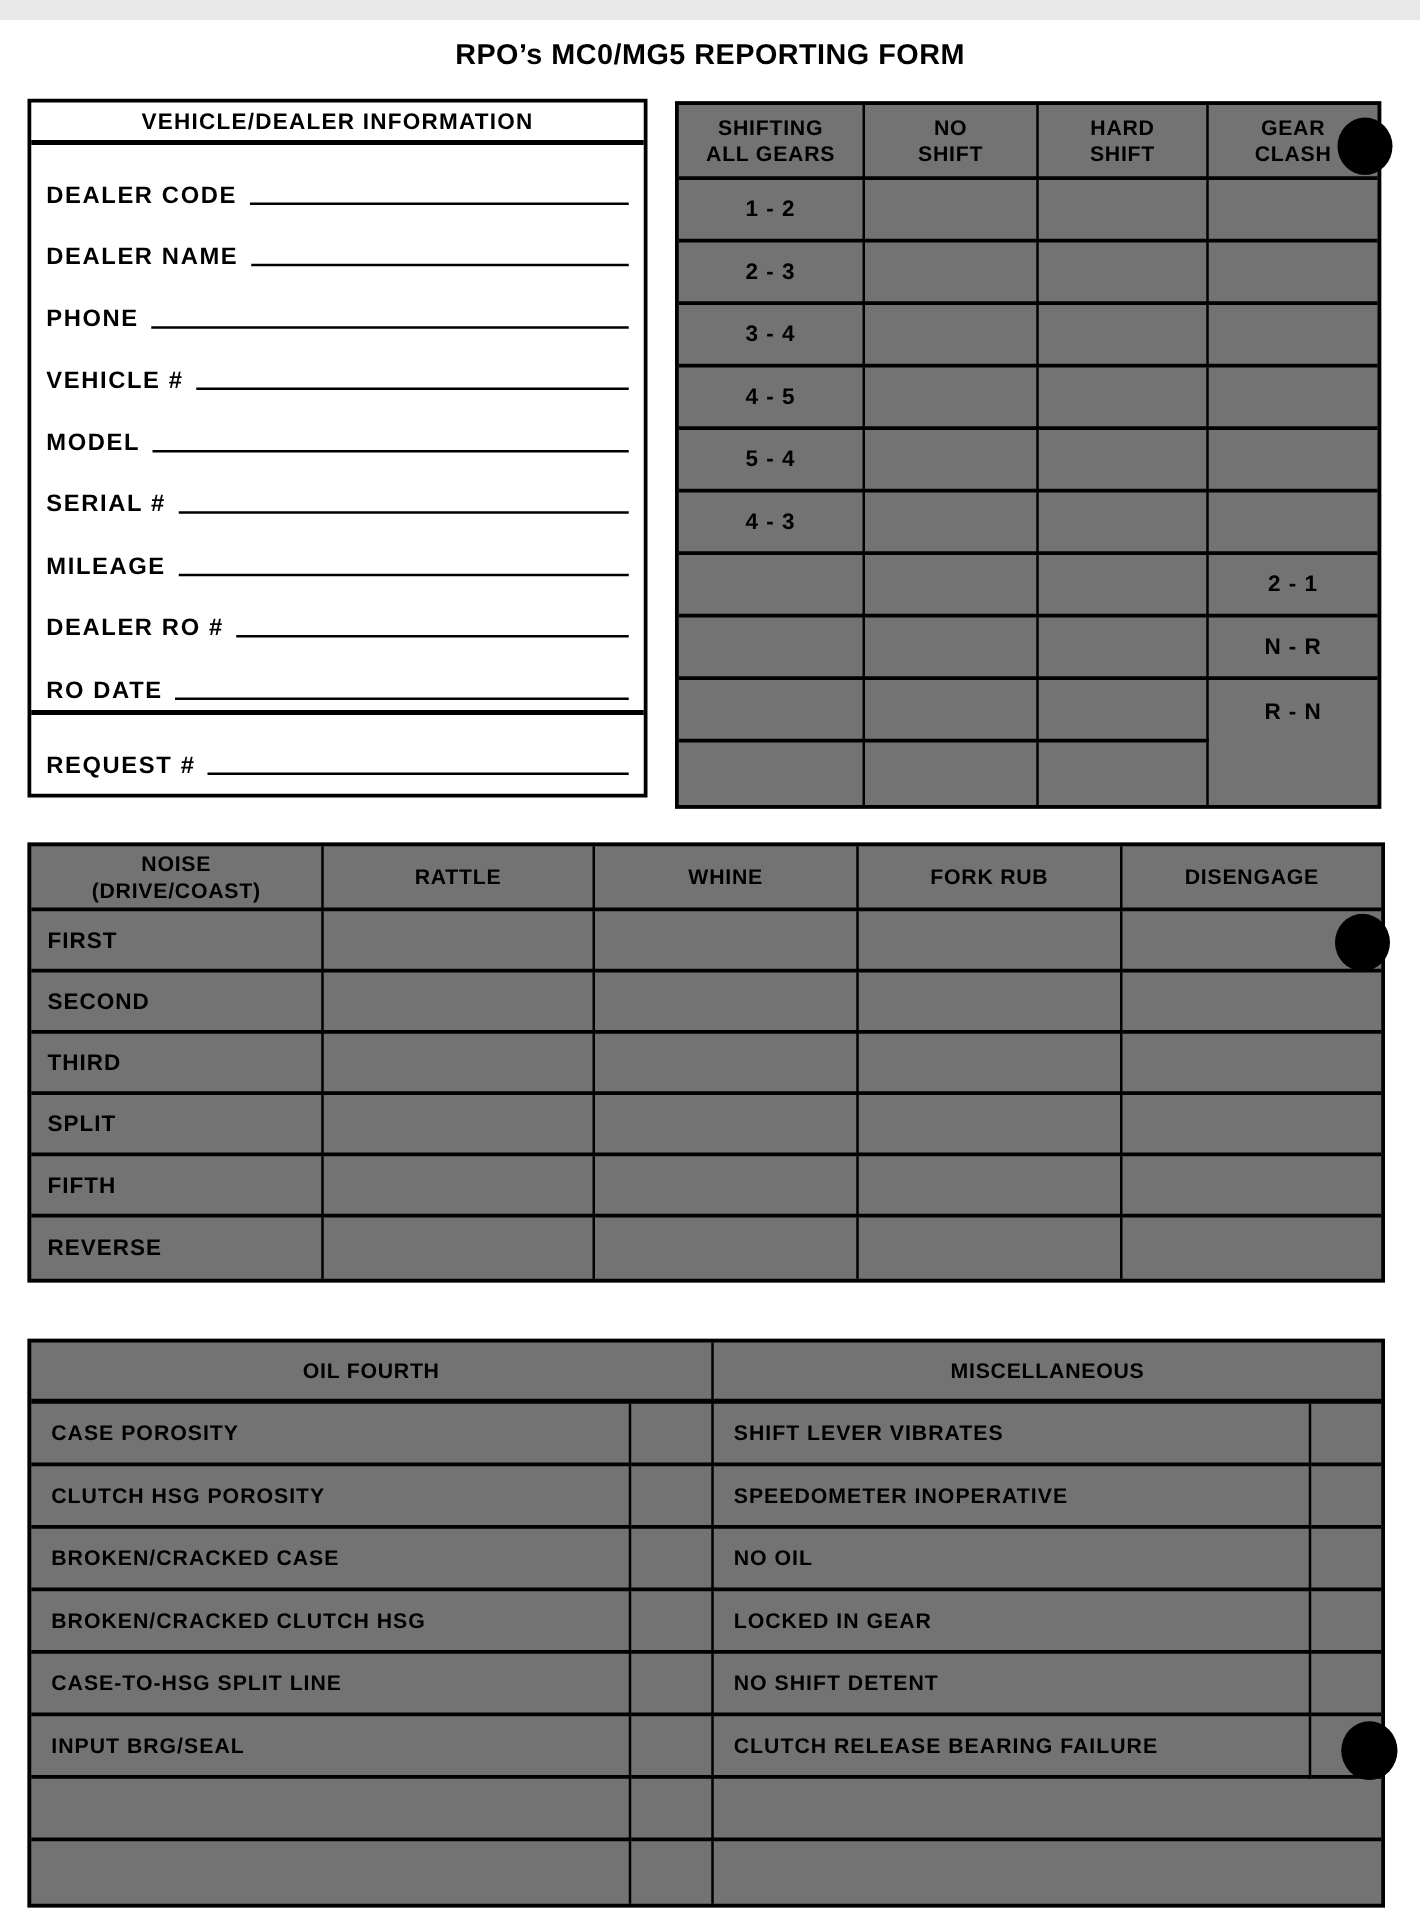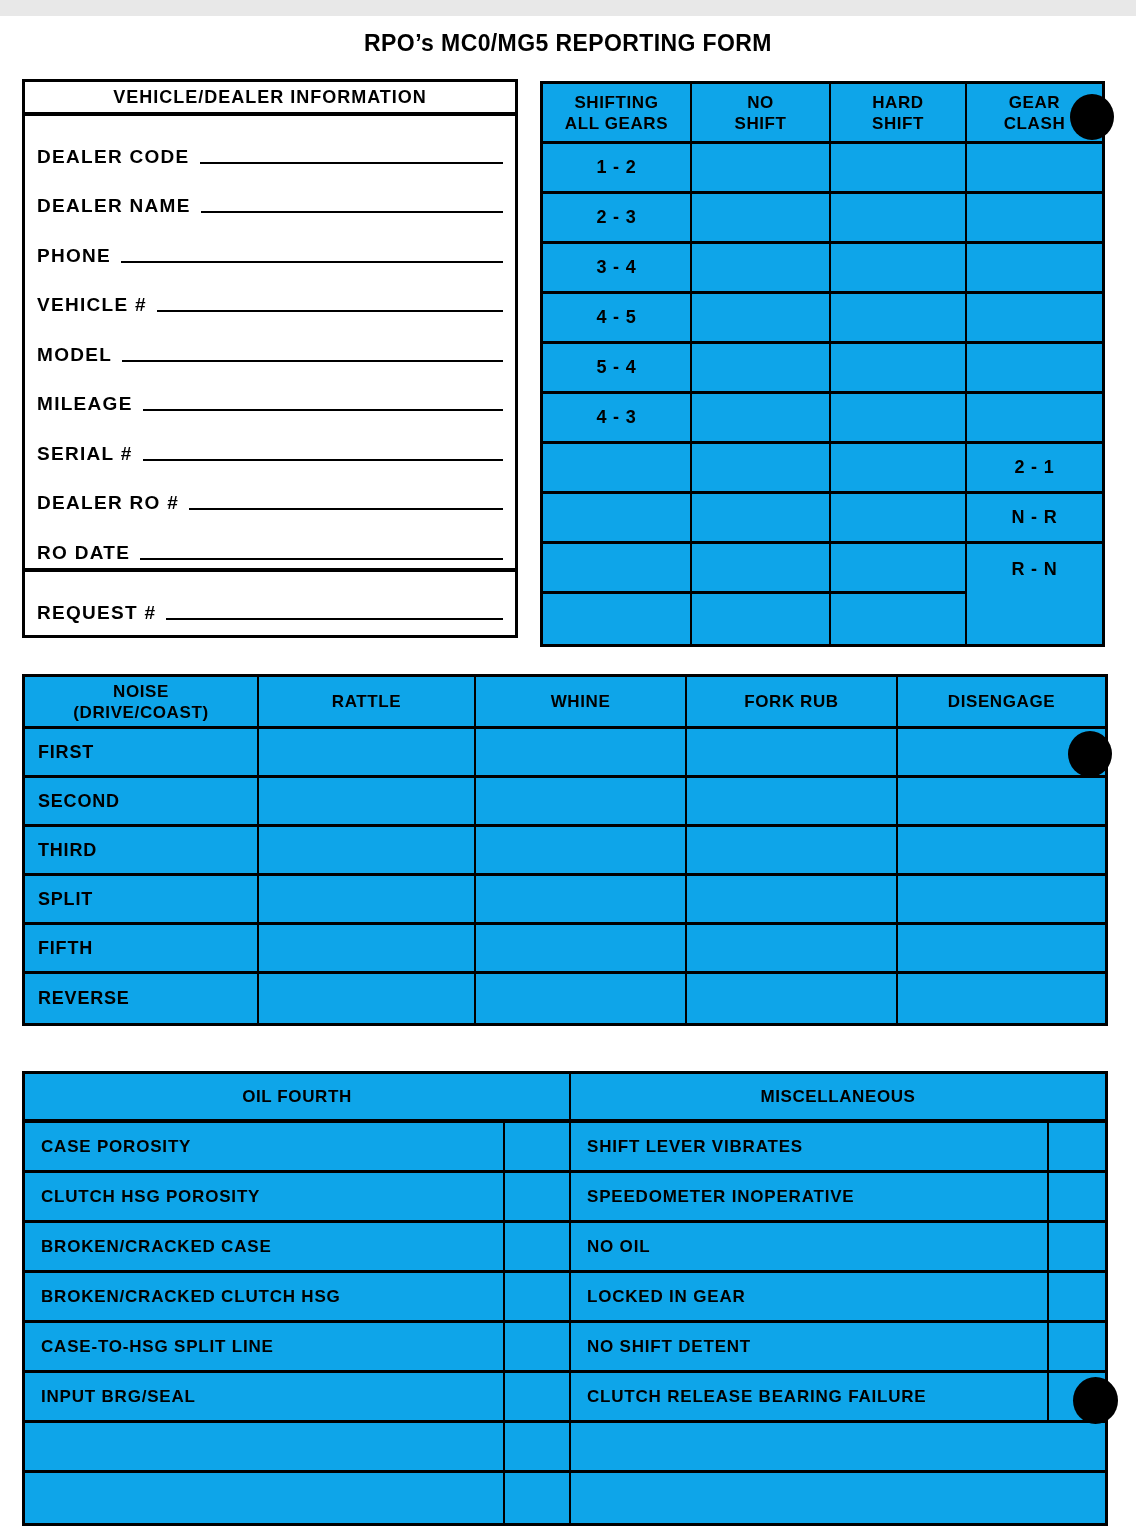--- a/index.html
+++ b/index.html
@@ -48,21 +48,21 @@
   .vd-request {
     position: absolute; left: 0; right: 0; bottom: 0;
     height: 67px;
     border-top: 4px solid #000;
     padding: 0 12px;
     display: flex; align-items: flex-end;
   }
   .vd-request .vd-row { height: auto; padding-bottom: 11px; width: 100%; }
 
   
-  .tbl { position: absolute; border: 3px solid #000; display: grid; background: #0ea5e9; }
+  .tbl { position: absolute; border: 3px solid #000; display: grid; background: #737373; }
   .cell {
     border-right: 2px solid #000;
     border-bottom: 3px solid #000;
     display: flex; align-items: center; justify-content: center;
     font-size: 18px; letter-spacing: 0.8px;
     overflow: hidden;
   }
   .hd { flex-direction: column; text-align: center; line-height: 21px; font-size: 17px; letter-spacing: 0.6px; }
 
   
@@ -129,25 +129,25 @@
       </div>
       <div class="vd-row">
         <span class="vd-label">VEHICLE #</span>
         <span class="vd-line"></span>
       </div>
       <div class="vd-row">
         <span class="vd-label">MODEL</span>
         <span class="vd-line"></span>
       </div>
       <div class="vd-row">
+        <span class="vd-label">SERIAL #</span>
+        <span class="vd-line"></span>
+      </div>
+      <div class="vd-row">
         <span class="vd-label">MILEAGE</span>
-        <span class="vd-line"></span>
-      </div>
-      <div class="vd-row">
-        <span class="vd-label">SERIAL #</span>
         <span class="vd-line"></span>
       </div>
       <div class="vd-row">
         <span class="vd-label">DEALER RO #</span>
         <span class="vd-line"></span>
       </div>
       <div class="vd-row">
         <span class="vd-label">RO DATE</span>
         <span class="vd-line"></span>
       </div>

